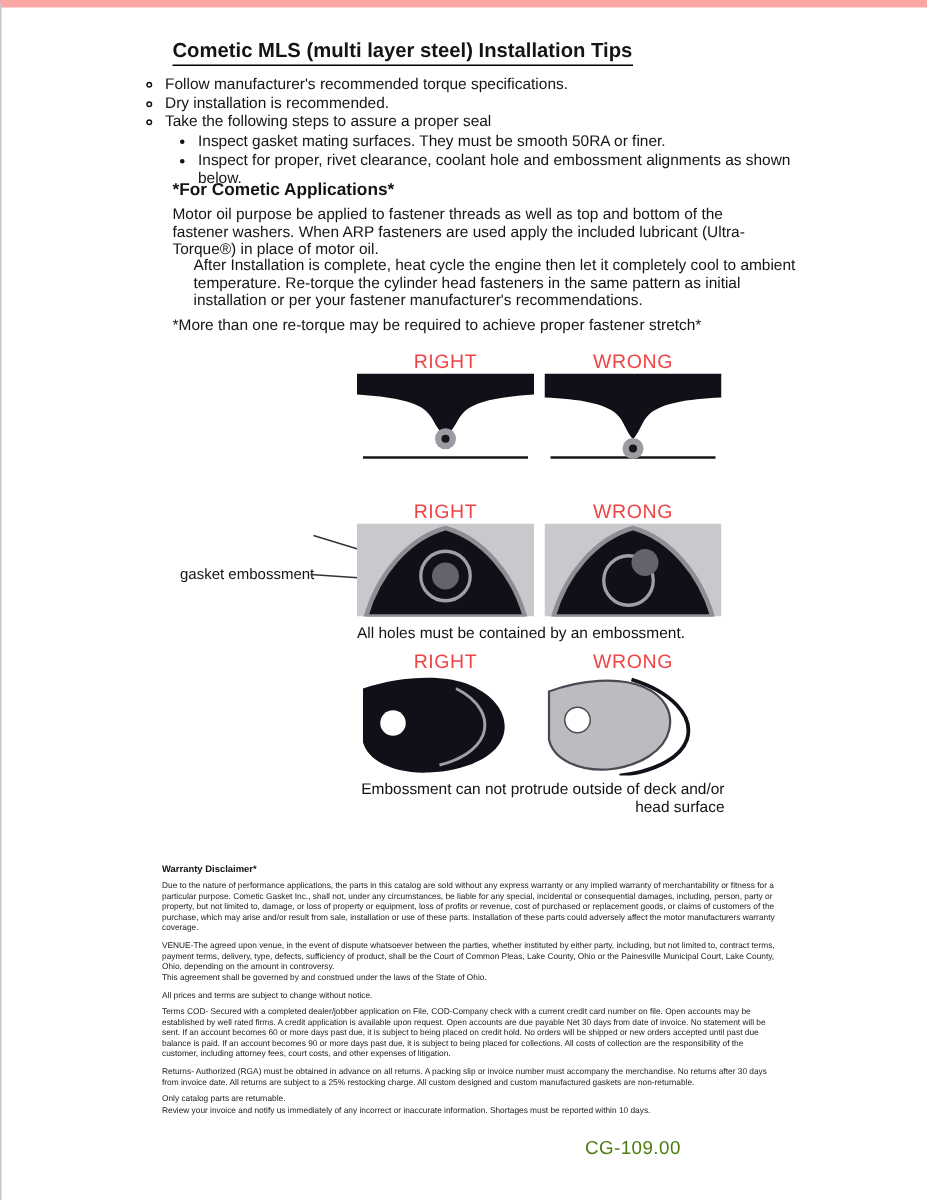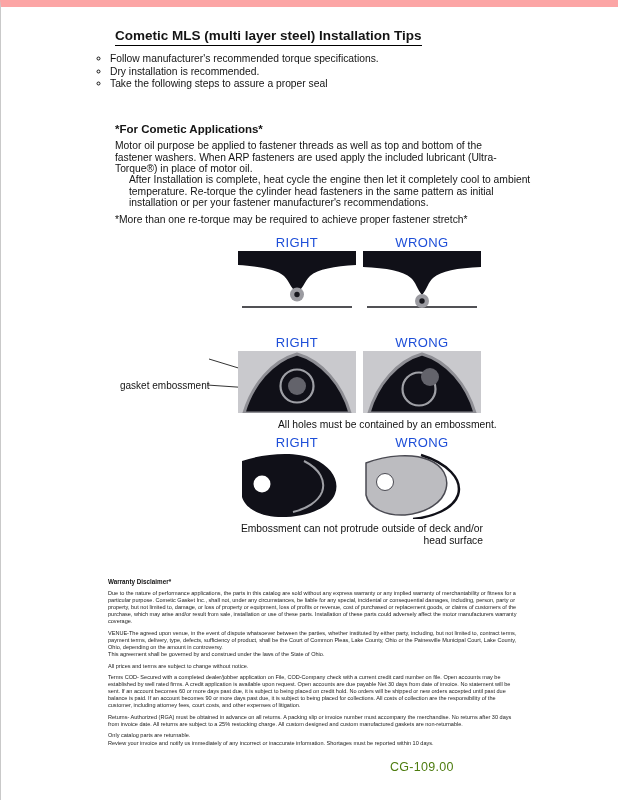--- a/index.html
+++ b/index.html
@@ -1,36 +1,36 @@
 <!DOCTYPE html>
 <html><head>
 <meta charset="utf-8">
 <style>
   * { margin:0; padding:0; box-sizing:border-box; }
   html,body { background:#ffffff; }
   .page {
     position:relative; width:618px; height:800px; background:#ffffff;
     font-family:"Liberation Sans", sans-serif; color:#141414; overflow:hidden;
-    border-top:7px solid #fca5a5; border-left:1px solid #c9c9c9;
+    border-top:5px solid #fca5a5; border-left:1px solid #c9c9c9;
   }
   .abs { position:absolute; }
   .doc-title {
     left:114px; top:21px; font-size:13.5px; font-weight:bold;
     border-bottom:1.5px solid #000; padding-bottom:2px; display:inline-block;
   }
   .tips { left:97px; top:46px; width:430px; font-size:10.3px; line-height:12px; }
   .tips ul { list-style-type:circle; padding-left:12px; }
   .tips ul ul { list-style-type:disc; padding-left:13px; margin-left:9px; margin-top:1px; }
   .tips li { margin-bottom:0.5px; }
   .diesel-heading { left:114px; top:116px; font-size:11.5px; font-weight:bold; }
   .para { font-size:10.3px; line-height:11.6px; }
   .para1 { left:114px; top:133px; width:404px; }
   .para2 { left:128px; top:167px; width:414px; }
   .para3 { left:114px; top:207px; width:414px; }
-  .rw-label { font-size:13px; letter-spacing:0.4px; color:#1d4ed8; width:118px; text-align:center; }
+  .rw-label { font-size:13px; letter-spacing:0.4px; color:#ef4444; width:118px; text-align:center; }
   .fig-caption { font-size:10.3px; line-height:12px; color:#111; }
   .diag { display:block; }
   .coolant-label { left:142px; top:341px; width:82px; font-size:10px; line-height:11px; }
   .emboss-label { left:119px; top:373px; width:90px; font-size:10px; line-height:11px; }
   .leader-lines { left:205px; top:346px; }
   .disclaimer { left:107px; top:571px; width:410px; color:#222; }
   .disclaimer h2 { font-size:6.3px; font-weight:bold; margin-bottom:5px; color:#111; }
   .disc-p { font-size:5.55px; line-height:7px; margin-bottom:4.5px; }
   .disc-p.tight { margin-bottom:0.5px; }
   .footer-code { left:389px; top:753px; font-size:12.5px; letter-spacing:0.3px; color:#4d7c0f; }
@@ -40,20 +40,24 @@
 
 <div class="page">
 
   <h1 class="abs doc-title">Cometic MLS (multi layer steel) Installation Tips</h1>
 
   <div class="abs tips">
     <ul>
       <li>Follow manufacturer's recommended torque specifications.</li>
       <li>Dry installation is recommended.</li>
       <li>Take the following steps to assure a proper seal</li>
+      <ul>
+        <li>Inspect gasket mating surfaces.  They must be smooth 50RA or finer.</li>
+        <li>Inspect for proper, rivet clearance, coolant hole and embossment alignments as shown below.</li>
+      </ul>
     </ul>
   </div>
 
   <h2 class="abs diesel-heading">*For Cometic Applications*</h2>
   <p class="abs para para1">Motor oil purpose be applied to fastener threads as well as top and bottom of the fastener washers. When ARP fasteners are used apply the included lubricant (Ultra-Torque®) in place of motor oil.</p>
   <p class="abs para para2">After Installation is complete, heat cycle the engine then let it completely cool to ambient temperature. Re-torque the cylinder head fasteners in the same pattern as initial installation or per your fastener manufacturer's recommendations.</p>
   <p class="abs para para3">*More than one re-torque may be required to achieve proper fastener stretch*</p>
 
   <div class="abs rw-label" style="left:237px; top:228px;">RIGHT</div>
   <div class="abs rw-label" style="left:362px; top:228px;">WRONG</div>
@@ -90,21 +94,21 @@
     <circle cx="59" cy="35" r="9" fill="#63636b"></circle>
   </svg>
 
   <svg class="abs diag" style="left:362px; top:344px;" width="118" height="62" viewBox="0 0 118 62">
     <rect width="118" height="62" fill="#c9c9cd"></rect>
     <path d="M6,62 C14,34 34,10 59,3 C84,10 104,34 112,62 Z" fill="#101018" stroke="#8e8e94" stroke-width="3"></path>
     <circle cx="56" cy="38" r="16.5" fill="none" stroke="#9fa0a6" stroke-width="2.2"></circle>
     <circle cx="67" cy="26" r="9" fill="#63636b"></circle>
   </svg>
 
-  <p class="abs fig-caption" style="left:237px; top:412px;margin-left:40px;">All holes must be contained by an embossment.</p>
+  <p class="abs fig-caption" style="left:237px; top:412px;">All holes must be contained by an embossment.</p>
 
   <div class="abs rw-label" style="left:237px; top:428px;">RIGHT</div>
   <div class="abs rw-label" style="left:362px; top:428px;">WRONG</div>
 
   <svg class="abs diag" style="left:237px; top:444px;" width="118" height="68" viewBox="0 0 118 68">
     <path d="M4,10 C28,2 58,0 76,8 C94,16 102,30 97,43 C92,56 72,65 48,66 C28,67 8,60 4,46 Z" fill="#101018"></path>
     <path d="M66,10 C82,18 88,30 84,41 C80,51 68,58 55,61" fill="none" stroke="#9fa0a6" stroke-width="2"></path>
     <circle cx="24" cy="33" r="8.5" fill="#ffffff"></circle>
   </svg>
 

